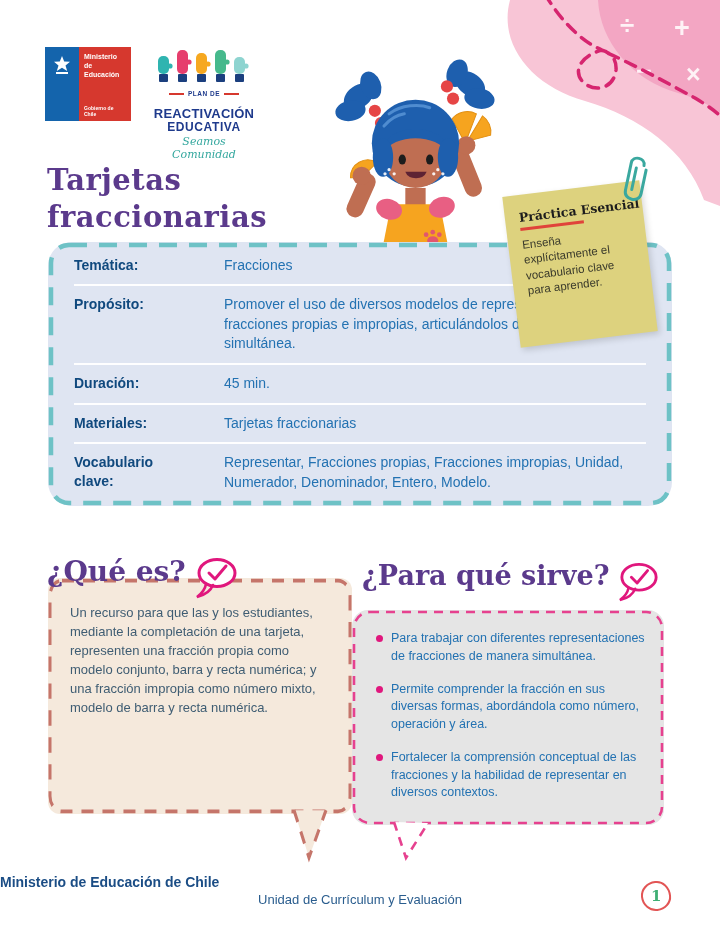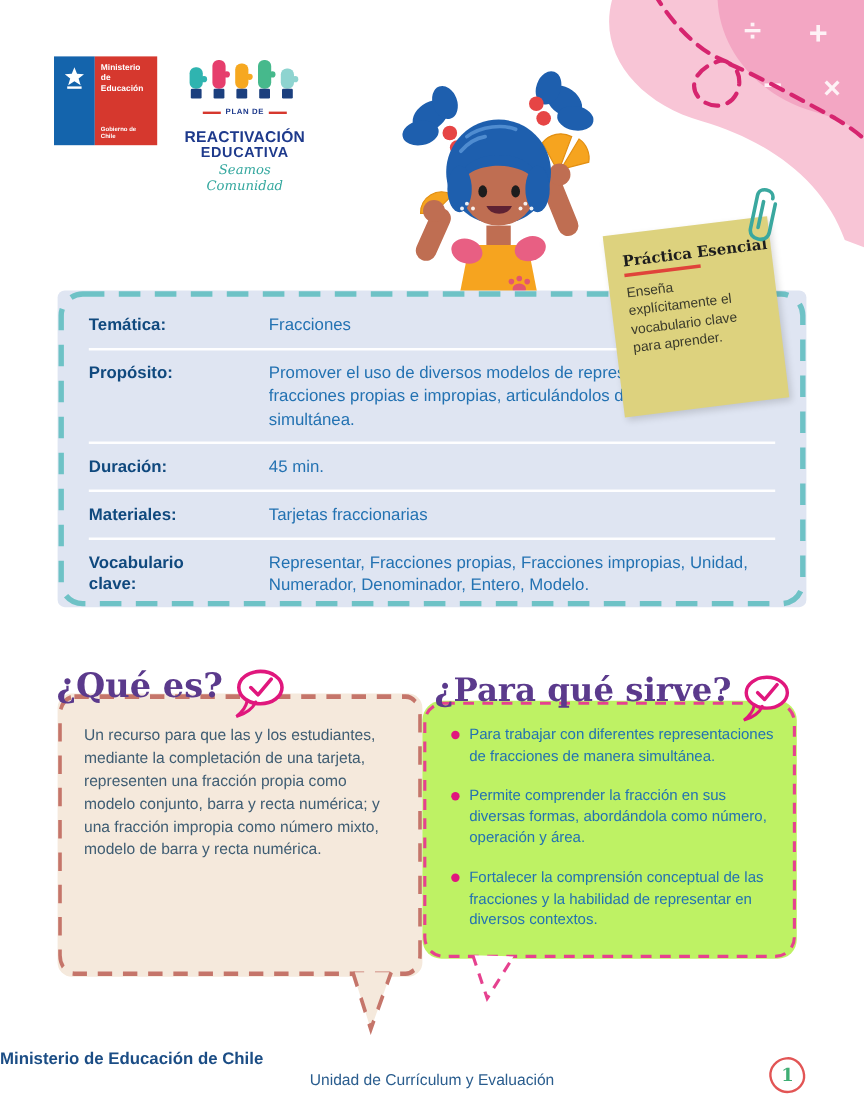--- a/index.html
+++ b/index.html
@@ -45,43 +45,43 @@
 
   
   .note{left:511px;top:188px;width:138px;height:152px;background:var(--note-bg);
     transform:rotate(-7deg);padding:15px 12px 10px 14px;box-shadow:2px 3px 6px rgba(0,0,0,.15);z-index:4;}
   .note-title{font-family:"DejaVu Serif",serif;font-weight:bold;font-size:12.5px;color:#1d1d1d;white-space:nowrap;}
   .note-underline{width:64px;height:2.5px;background:var(--note-red);margin:3px 0 7px;}
   .note-body{font-size:11.5px;line-height:1.35;color:#3a3a2b;}
   .clip-svg{left:620px;top:152px;width:30px;height:54px;transform:rotate(12deg);z-index:5;}
 
   
-  .card{left:48px;top:242px;width:624px;height:264px;background:var(--card-bg);border-radius:6px;
-    padding:10px 26px;display:flex;flex-direction:column;z-index:2;}
+  .card{left:48px;top:242px;width:624px;height:264px;background:var(--card-bg);border-radius:24px;
+    padding:10px 26px;display:flex;flex-direction:column;justify-content:center;z-index:2;}
   .card .dash{position:absolute;inset:0;width:100%;height:100%;}
   .row{display:flex;gap:28px;padding:9px 0;position:relative;z-index:1;}
   .row + .row{border-top:2px solid rgba(255,255,255,.95);}
   .row .lbl{width:122px;flex:none;font-weight:bold;font-size:14px;color:var(--label-blue);line-height:1.35;}
   .row .val{flex:1;font-size:14px;color:var(--value-blue);line-height:1.4;max-width:440px;}
 
   
   .sec-head{display:flex;align-items:flex-start;gap:9px;font-family:"DejaVu Serif",serif;
     font-weight:bold;color:var(--accent-purple);z-index:3;}
   .qe-head{left:47px;top:555px;font-size:28px;}
   .pqs-head{left:362px;top:560px;font-size:27px;}
   .bubble-icon{margin-top:2px;flex:none;}
 
   
   .beige-box{left:48px;top:578px;width:304px;height:236px;background:var(--beige-bg);
     border-radius:12px;padding:26px 22px;z-index:2;}
   .beige-box .dash{position:absolute;inset:0;width:100%;height:100%;overflow:visible;}
   .beige-box .txt{position:relative;font-size:13px;line-height:1.46;color:var(--beige-text);z-index:1;}
 
   
-  .pqs-box{left:352px;top:584px;width:312px;height:215px;background:#bef264;border-radius:16px;
+  .pqs-box{left:352px;top:610px;width:312px;height:215px;background:#e5e5e5;border-radius:16px;
     padding:20px 14px 12px 24px;z-index:2;}
   .pqs-box .dash{position:absolute;inset:0;width:100%;height:100%;overflow:visible;}
   .bullets{position:relative;display:flex;flex-direction:column;gap:15px;z-index:1;}
   .bullet{display:flex;gap:8px;}
   .bullet .dot{flex:none;width:7px;height:7px;border-radius:50%;background:var(--magenta);margin-top:5px;}
   .bullet .btxt{font-size:12.5px;line-height:1.42;color:var(--value-blue);}
 
   
   .footer-org{left:0;top:874px;width:720px;text-align:left;font-weight:bold;font-size:14px;color:var(--footer-navy);}
   .footer-unit{left:0;top:892px;width:720px;text-align:center;font-size:13px;color:#2a5d8e;}
@@ -144,20 +144,22 @@
     <div class="kicker">
       <span class="kline"></span>
       <span class="ktext">PLAN DE</span>
       <span class="kline"></span>
     </div>
     <div class="plan1">REACTIVACIÓN</div>
     <div class="plan2">EDUCATIVA</div>
     <div class="tagline">Seamos Comunidad</div>
   </div>
 
+  <h1 class="abs doc-title">Tarjetas
+fraccionarias</h1>
 
   <svg class="abs girl-svg" viewBox="0 0 175 195">
     <g fill="#1e5fae">
       <ellipse cx="30" cy="38" rx="16" ry="11" transform="rotate(-35 30 38)"></ellipse>
       <ellipse cx="22" cy="52" rx="15" ry="10" transform="rotate(-10 22 52)"></ellipse>
       <ellipse cx="42" cy="27" rx="10" ry="14" transform="rotate(-20 42 27)"></ellipse>
       <ellipse cx="140" cy="26" rx="16" ry="11" transform="rotate(35 140 26)"></ellipse>
       <ellipse cx="149" cy="40" rx="15" ry="10" transform="rotate(10 149 40)"></ellipse>
       <ellipse cx="127" cy="15" rx="10" ry="14" transform="rotate(20 127 15)"></ellipse>
     </g>

